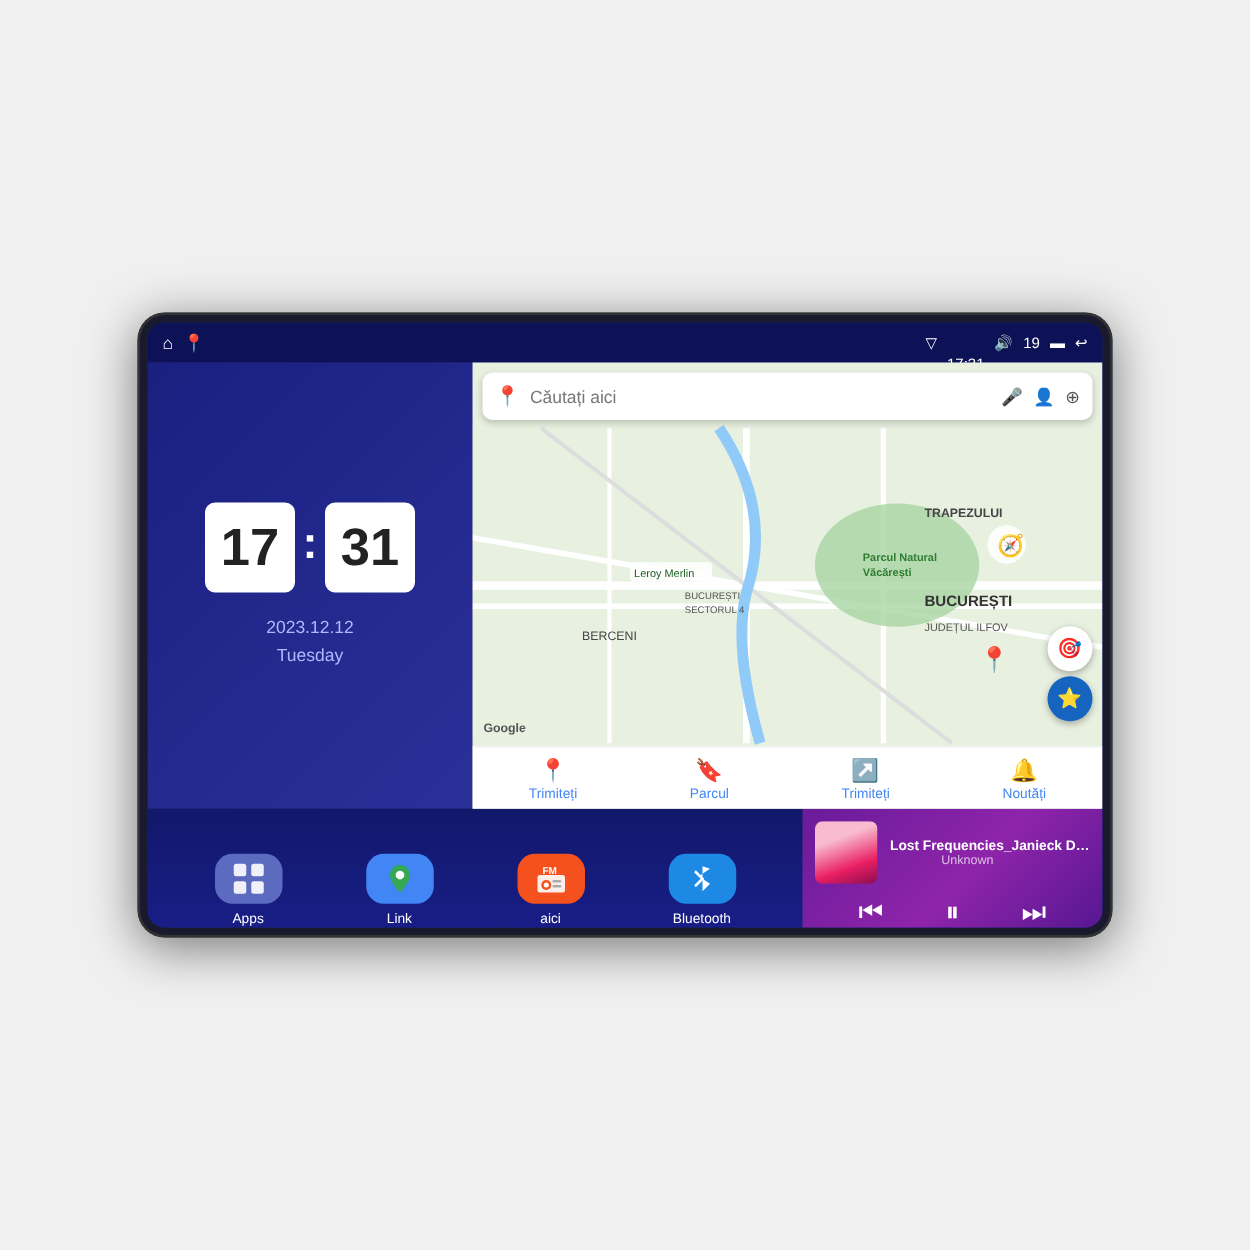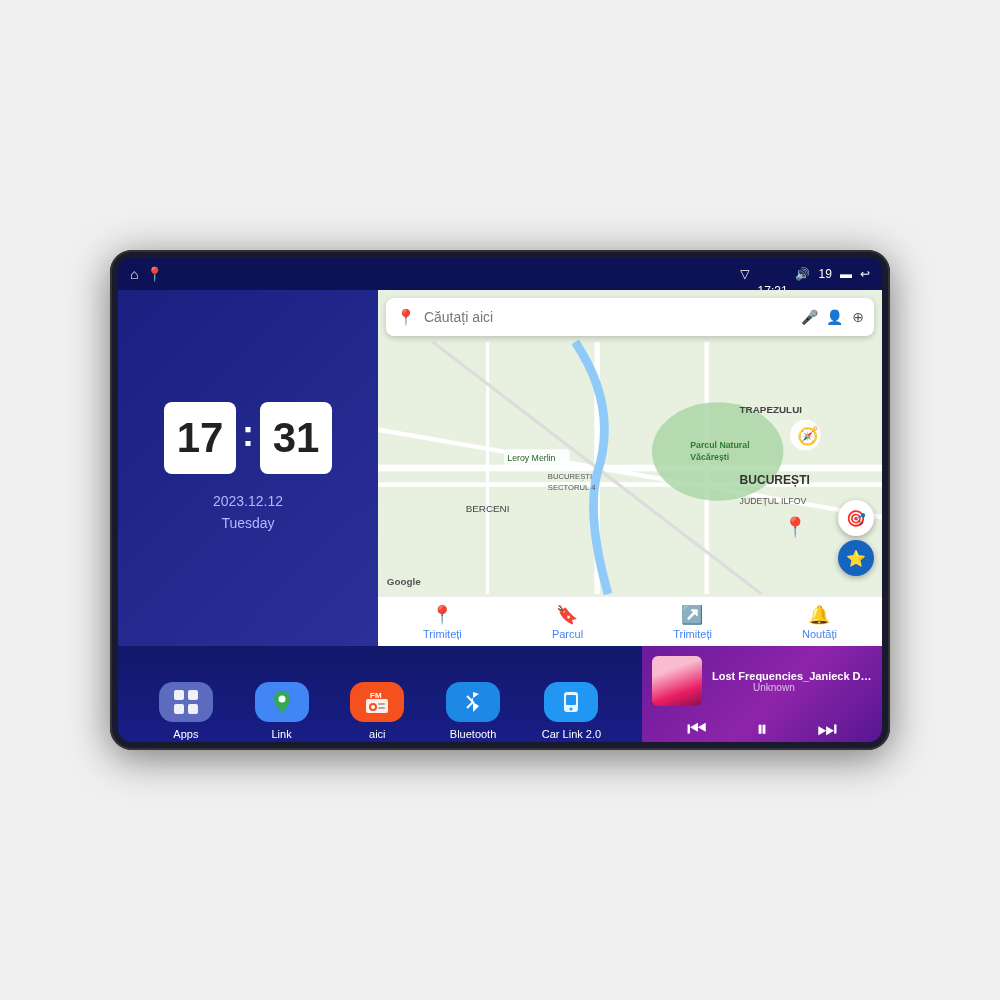--- a/index.html
+++ b/index.html
@@ -521,30 +521,20 @@
           <div class="app-item">
             <div class="app-icon bt-bg">
               <svg width="30" height="30" viewBox="0 0 30 30" xmlns="http://www.w3.org/2000/svg">
                 <path d="M15 5 L15 25 L21 19 L12 13 L21 7 Z" fill="white"></path>
                 <path d="M9 9 L15 15 L9 21" stroke="white" stroke-width="2" fill="none"></path>
               </svg>
             </div>
             <span class="app-label">Bluetooth</span>
           </div>
 
-          <div class="app-item">
-            <div class="app-icon carlink-bg">
-              <svg width="30" height="30" viewBox="0 0 30 30" xmlns="http://www.w3.org/2000/svg">
-                <rect x="8" y="5" width="14" height="20" rx="3" fill="white" opacity="0.9"></rect>
-                <rect x="10" y="8" width="10" height="10" rx="1" fill="#2196f3"></rect>
-                <circle cx="15" cy="22" r="1.5" fill="#2196f3"></circle>
-              </svg>
-            </div>
-            <span class="app-label">Car Link 2.0</span>
-          </div>
 
         </div>
 
         <div class="music-panel">
           <div class="music-info">
             <div class="music-thumb">
               <div class="music-thumb-img"></div>
             </div>
             <div class="music-text">
               <div class="music-title">Lost Frequencies_Janieck Devy-...</div>

